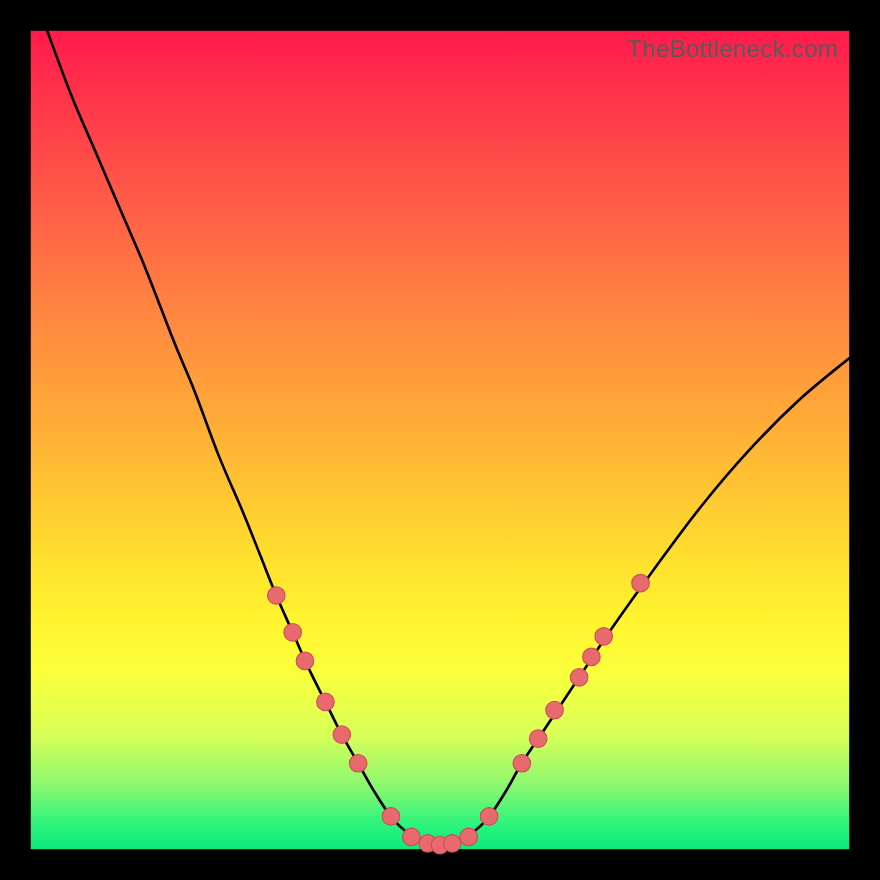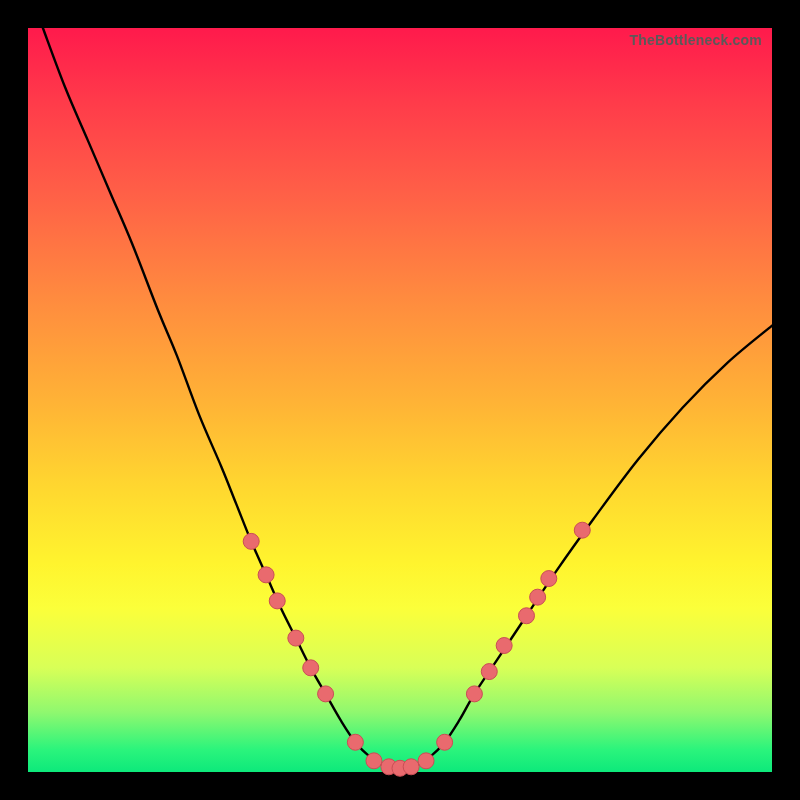--- a/index.html
+++ b/index.html
@@ -36,22 +36,22 @@
       #d8ff57 86%,
       #8ff86f 92%,
       #2bf47c 97%,
       #0de97b 100%);
   }
   .watermark {
     position: absolute;
     top: 4px;
     right: 10px;
     font-family: Arial, Helvetica, sans-serif;
-    font-size: 14px;
-    font-weight: 700;
+    font-size: 22px;
+    font-weight: 400;
     color: #5a5a5a;
     letter-spacing: 0.2px;
     user-select: none;
     text-align: center;
   }
   svg.curve {
     position: absolute;
     left: 0;
     top: 0;
     width: 744px;

